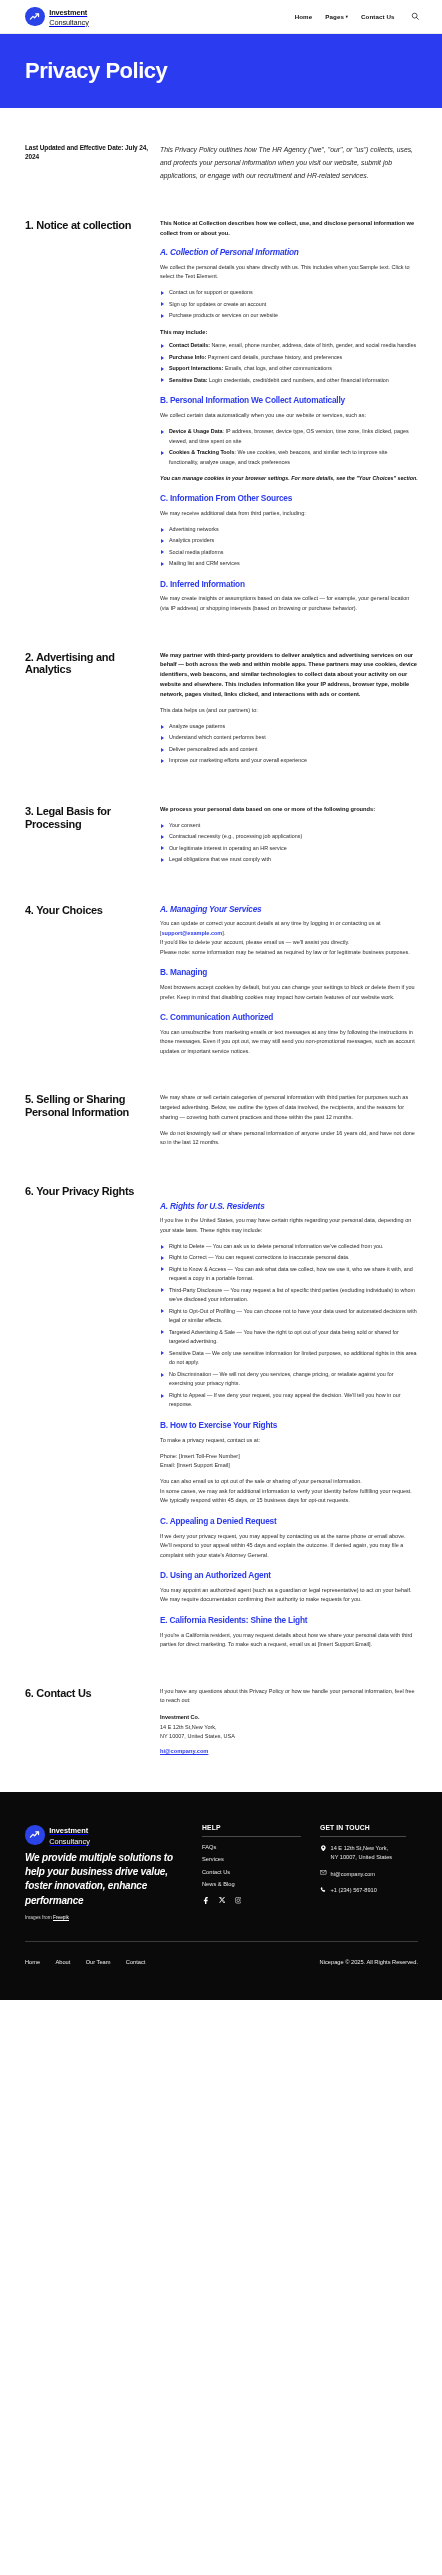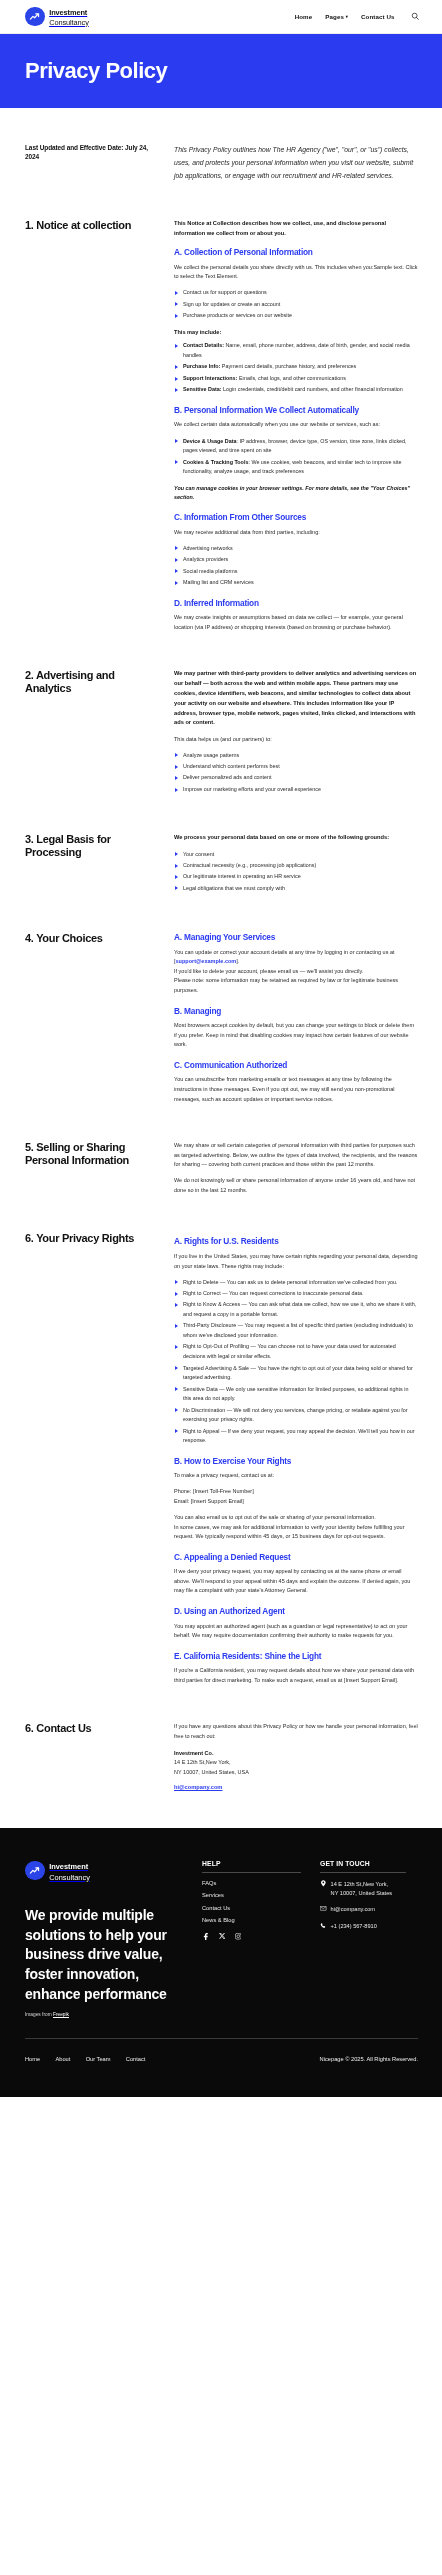--- a/index.html
+++ b/index.html
@@ -68,21 +68,21 @@
     font-size: 22px;
     font-weight: 700;
     letter-spacing: -0.5px;
   }
 
   
   .content { padding: 0 25px; }
   .row {
     display: flex;
     align-items: flex-start;
-    gap: 14px;
+    gap: 0;
   }
   .row-intro { padding-top: 35px; }
   .col-left {
     width: 135px;
     flex: none;
     padding-right: 10.6px;
   }
   .col-right { flex: 1; min-width: 0; }
 
   .meta-label {
@@ -120,21 +120,21 @@
   }
   p.body + p.body { margin-top: 6.5px; }
   .sub-h {
     color: #2B3BEF;
     font-size: 8.3px;
     font-weight: 700;
     line-height: 1.24;
     letter-spacing: -0.2px;
     margin: 10px 0 5.3px;
   }
-  .sub-h.first { margin-top: 8.3px; }
+  .sub-h.first { margin-top: 8.3px; font-style: italic; }
   .italic-note {
     font-style: italic;
     font-weight: 700;
     font-size: 5.4px;
     line-height: 1.7;
     color: #111;
     margin-top: 7px;
   }
   .mini-head {
     font-size: 5.6px;
@@ -183,26 +183,27 @@
   .f-cols { display: flex; align-items: flex-start; }
   .f-about { width: 177px; flex: none; padding-right: 11.8px; }
   .f-brand { display:flex; align-items:center; gap:4.7px; }
   .f-brand-mark {
     width: 19.5px; height:19.5px; border-radius:50%;
     background:#2B44E8; display:flex; align-items:center; justify-content:center; flex:none;
   }
   .f-brand-top { font-size:7.4px; font-weight:700; color:#fff; line-height:1.04; }
   .f-brand-bottom { font-size:7.4px; font-weight:400; color:#fff; line-height:1.04; }
   .f-tag {
-    margin-top: 24px;
-    font-size: 14px;
+    margin-top: 5px;
+    font-size: 10px;
     font-weight: 700;
     line-height: 1.42;
     letter-spacing: -0.2px;
     color:#fff;
+    font-style:italic;
   }
   .f-credit { margin-top: 7px; font-size: 4.8px; color:#d8d8d8; }
   .f-credit a { color:#fff; text-decoration: underline; }
 
   .f-help { width: 118px; flex:none; }
   .f-col-title {
     font-size: 6.8px; font-weight: 700; letter-spacing: 0.1px; color:#fff;
   }
   .f-rule { height:0.6px; background:#4a4a4a; margin: 5.3px 0 7px; }
   .f-help .f-rule { width: 99px; }
@@ -393,21 +394,21 @@
     </div>
   </div>
 
   <div class="spacer-lg"></div>
 
   <div class="row">
     <div class="col-left">
       <h2 class="sec-title">6. Your Privacy Rights</h2>
     </div>
     <div class="col-right">
-      <h3 class="sub-h first" style="margin-top:4px">A. Rights for U.S. Residents</h3>
+      <h3 class="sub-h first" style="margin-top:16px">A. Rights for U.S. Residents</h3>
       <p class="body">If you live in the United States, you may have certain rights regarding your personal data, depending on your state laws. These rights may include:</p>
       <ul class="tri">
         <li>Right to Delete — You can ask us to delete personal information we've collected from you.</li>
         <li>Right to Correct — You can request corrections to inaccurate personal data.</li>
         <li>Right to Know &amp; Access — You can ask what data we collect, how we use it, who we share it with, and request a copy in a portable format.</li>
         <li>Third-Party Disclosure — You may request a list of specific third parties (excluding individuals) to whom we've disclosed your information.</li>
         <li>Right to Opt-Out of Profiling — You can choose not to have your data used for automated decisions with legal or similar effects.</li>
         <li>Targeted Advertising &amp; Sale — You have the right to opt out of your data being sold or shared for targeted advertising.</li>
         <li>Sensitive Data — We only use sensitive information for limited purposes, so additional rights in this area do not apply.</li>
         <li>No Discrimination — We will not deny you services, change pricing, or retaliate against you for exercising your privacy rights.</li>

